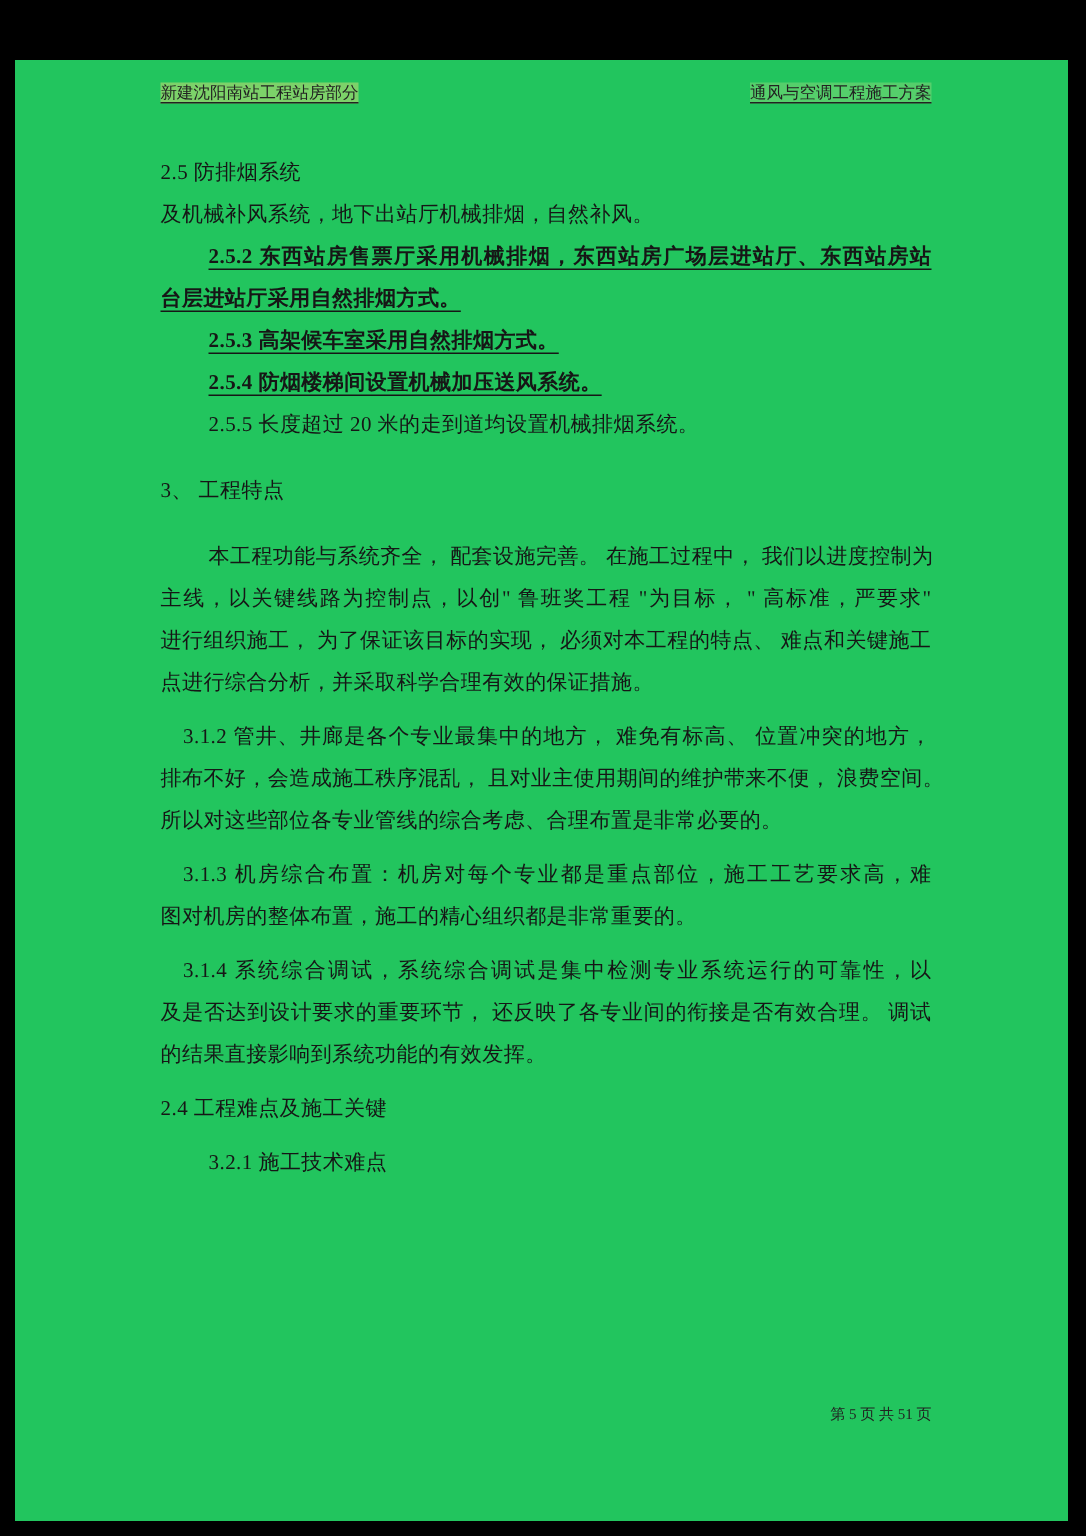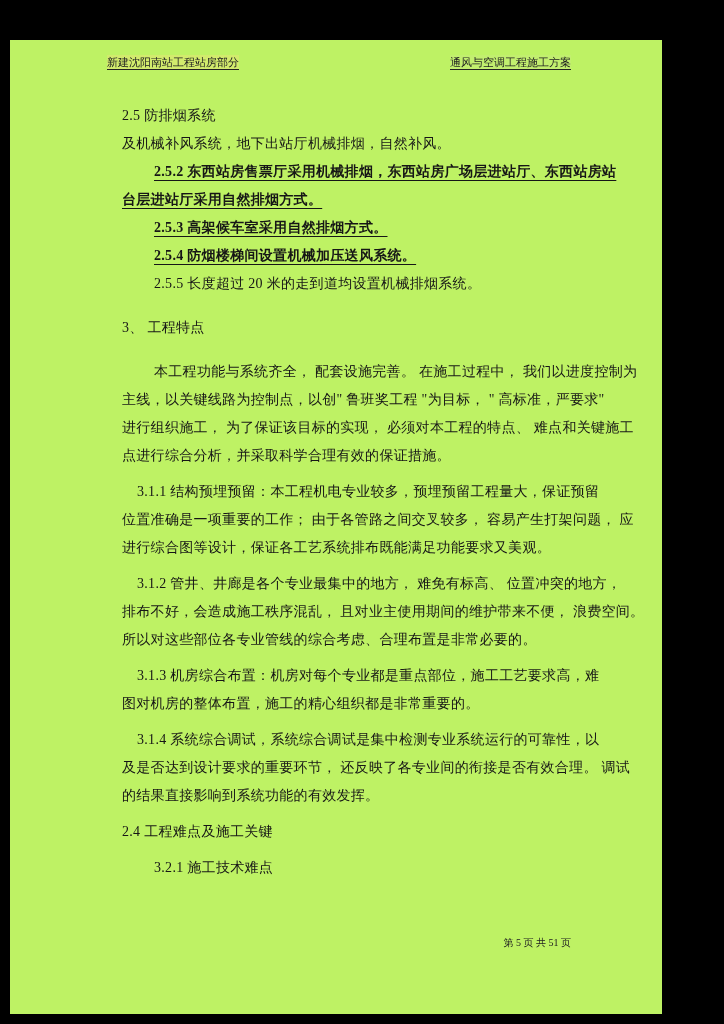--- a/index.html
+++ b/index.html
@@ -8,23 +8,23 @@
     background: #000;
     width: 724px;
     height: 1024px;
     overflow: hidden;
     font-family: "Liberation Serif", "DejaVu Serif", serif;
   }
   .page {
     position: absolute;
     left: 10px;
     top: 40px;
-    width: 652px;
+    width: 702px;
     height: 974px;
-    background: #bef264;
+    background: #22c55e;
     box-sizing: border-box;
     padding: 15px 91px 0 97px;
     overflow: hidden;
   }
   .header {
     display: flex;
     justify-content: space-between;
     align-items: baseline;
     font-size: 11px;
     color: #222;
@@ -41,21 +41,20 @@
     margin-top: 33px;
     font-size: 14px;
     color: #161616;
   }
   .line {
     line-height: 28px;
     white-space: nowrap;
     text-align: justify;
     text-align-last: justify;
     letter-spacing: 0.3px;
-    margin-left: 15px;
   }
   .line.end { text-align-last: left; }
   .i2 { padding-left: 32px; }
   .i1 { padding-left: 15px; }
   .u {
     text-decoration: underline;
     text-underline-offset: 4px;
     text-decoration-thickness: 1px;
     font-weight: bold;
   }
@@ -111,25 +110,20 @@
       <div class="line end">3、 工程特点</div>
     </div>
 
     <div class="para">
       <div class="line i2">本工程功能与系统齐全， 配套设施完善。 在施工过程中， 我们以进度控制为</div>
       <div class="line">主线，以关键线路为控制点，以创" 鲁班奖工程 "为目标， " 高标准，严要求"</div>
       <div class="line">进行组织施工， 为了保证该目标的实现， 必须对本工程的特点、 难点和关键施工</div>
       <div class="line end">点进行综合分析，并采取科学合理有效的保证措施。</div>
     </div>
 
-    <div class="para gap-sm">
-      <div class="line i1">3.1.1 结构预埋预留：本工程机电专业较多，预埋预留工程量大，保证预留</div>
-      <div class="line">位置准确是一项重要的工作； 由于各管路之间交叉较多， 容易产生打架问题， 应</div>
-      <div class="line end">进行综合图等设计，保证各工艺系统排布既能满足功能要求又美观。</div>
-    </div>
 
     <div class="para gap-sm">
       <div class="line i1">3.1.2 管井、井廊是各个专业最集中的地方， 难免有标高、 位置冲突的地方，</div>
       <div class="line">排布不好，会造成施工秩序混乱， 且对业主使用期间的维护带来不便， 浪费空间。</div>
       <div class="line end">所以对这些部位各专业管线的综合考虑、合理布置是非常必要的。</div>
     </div>
 
     <div class="para gap-sm">
       <div class="line i1">3.1.3 机房综合布置：机房对每个专业都是重点部位，施工工艺要求高，难</div>
       <div class="line end">图对机房的整体布置，施工的精心组织都是非常重要的。</div>

